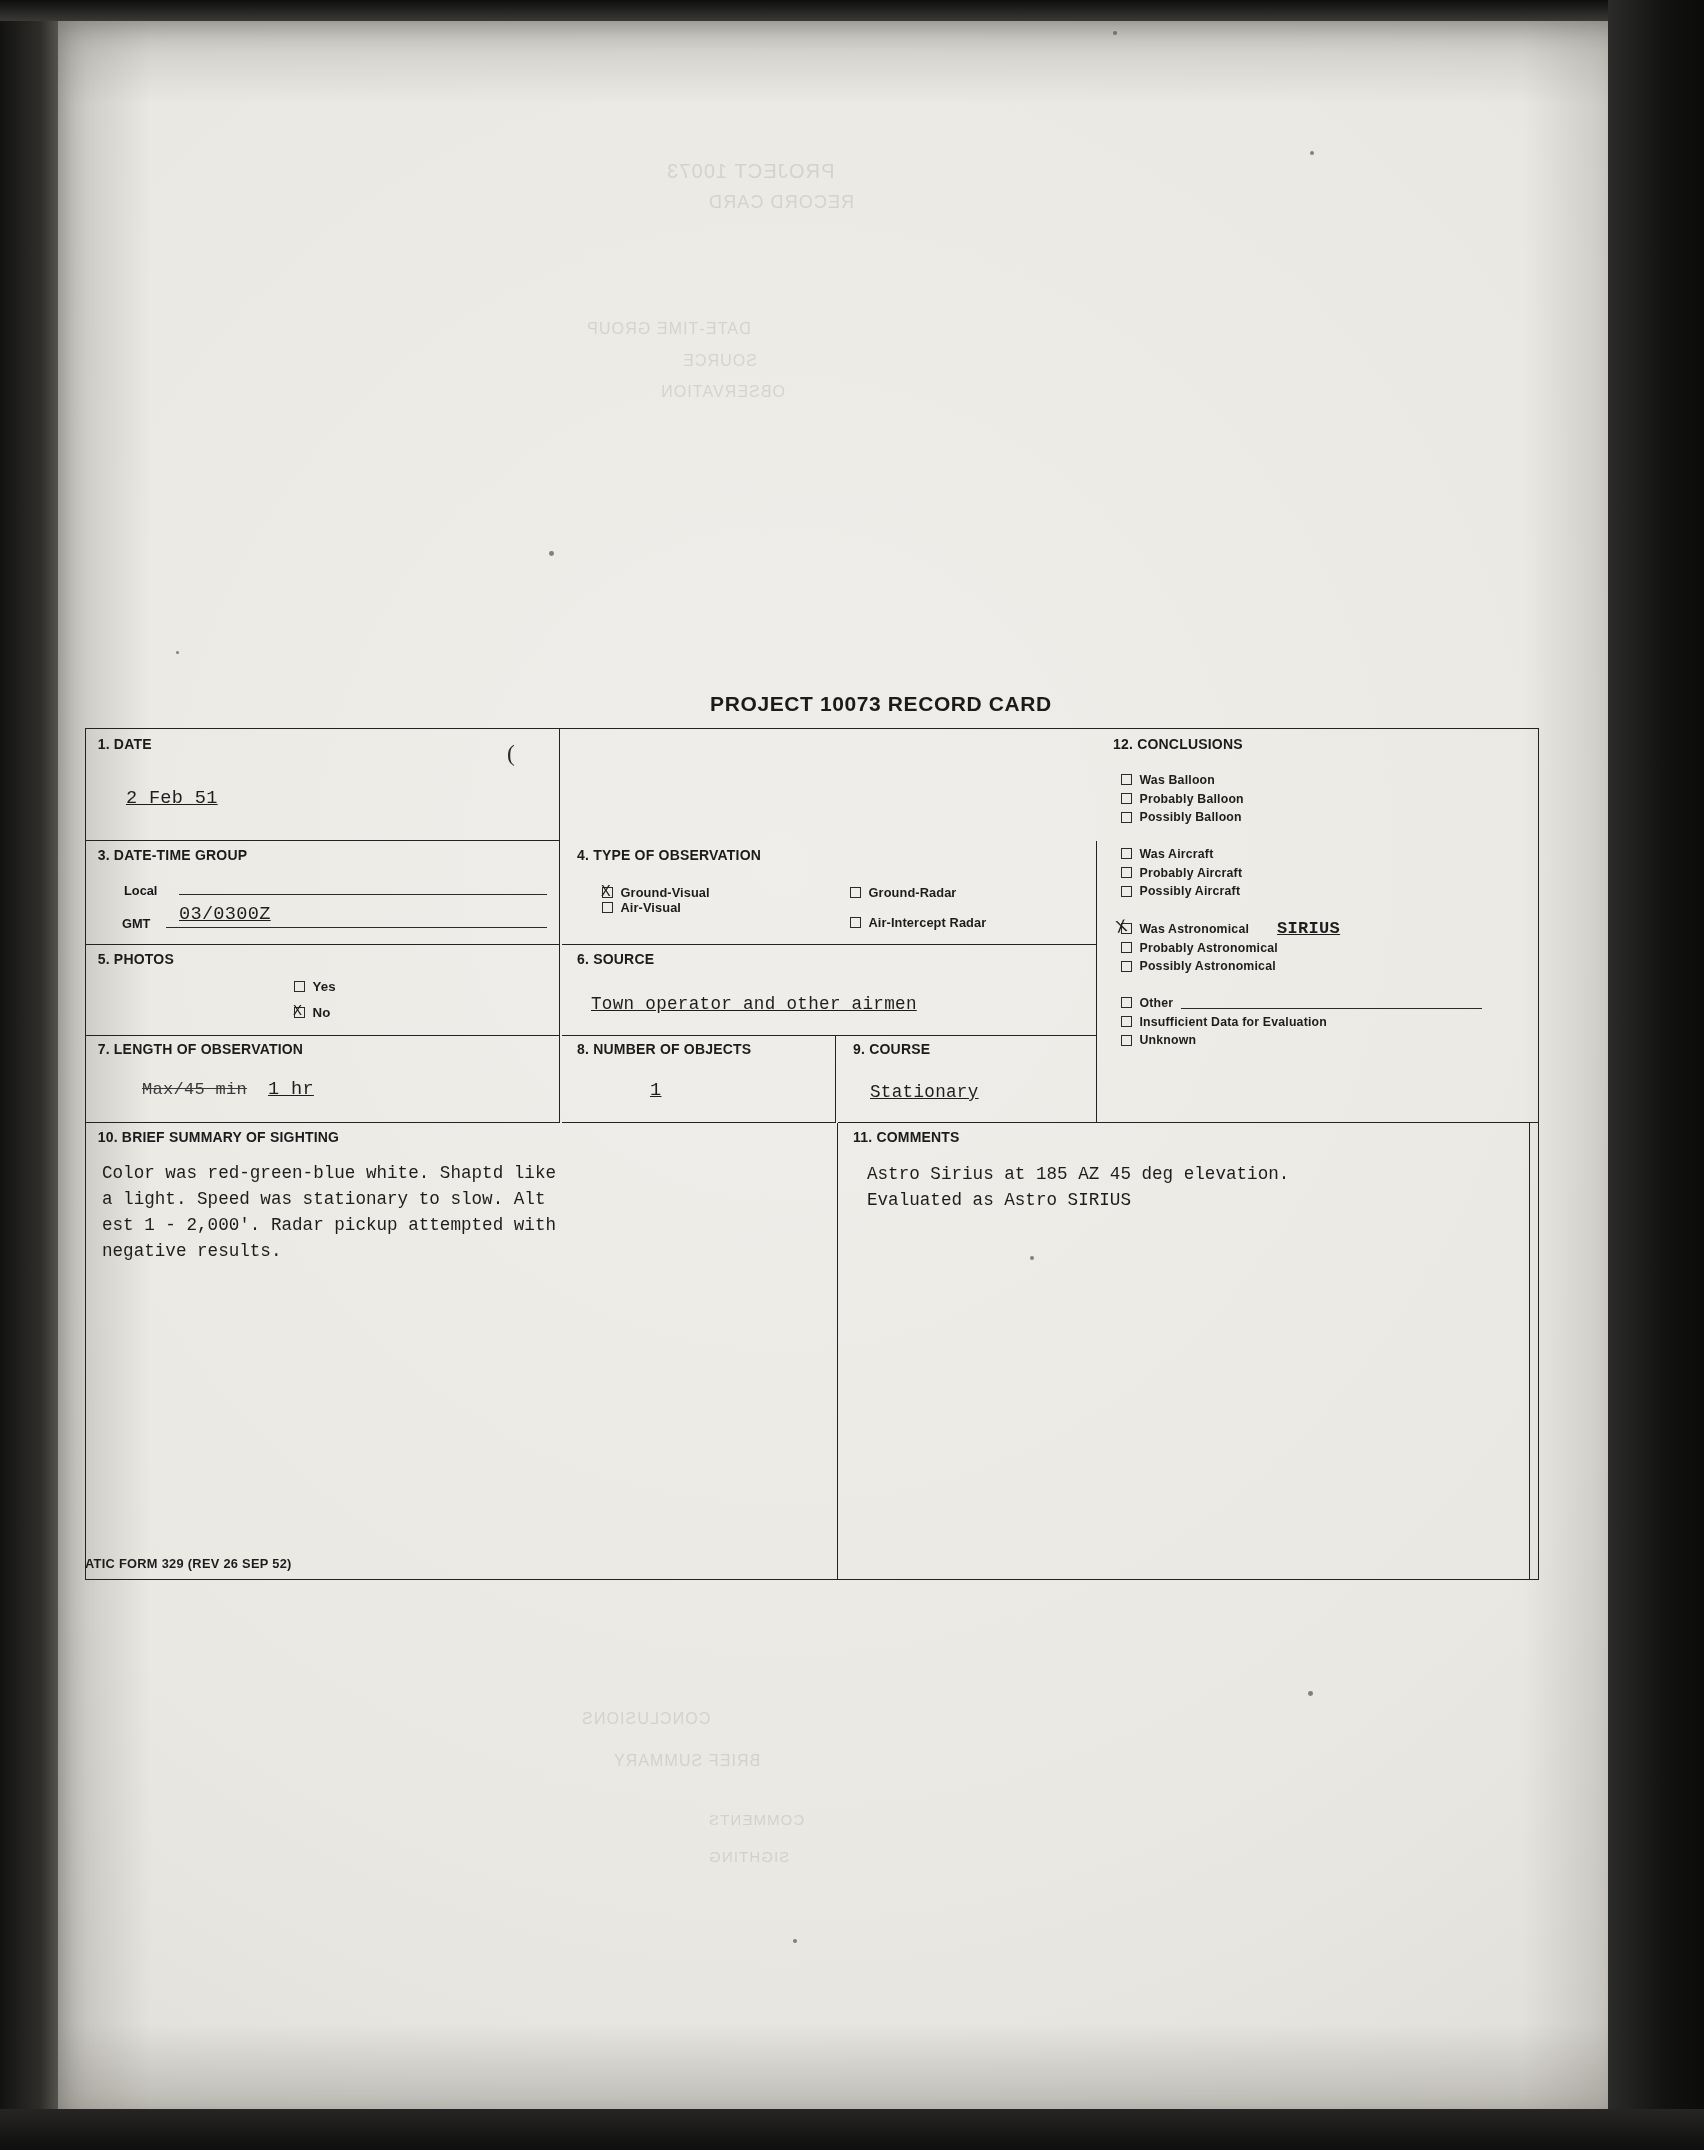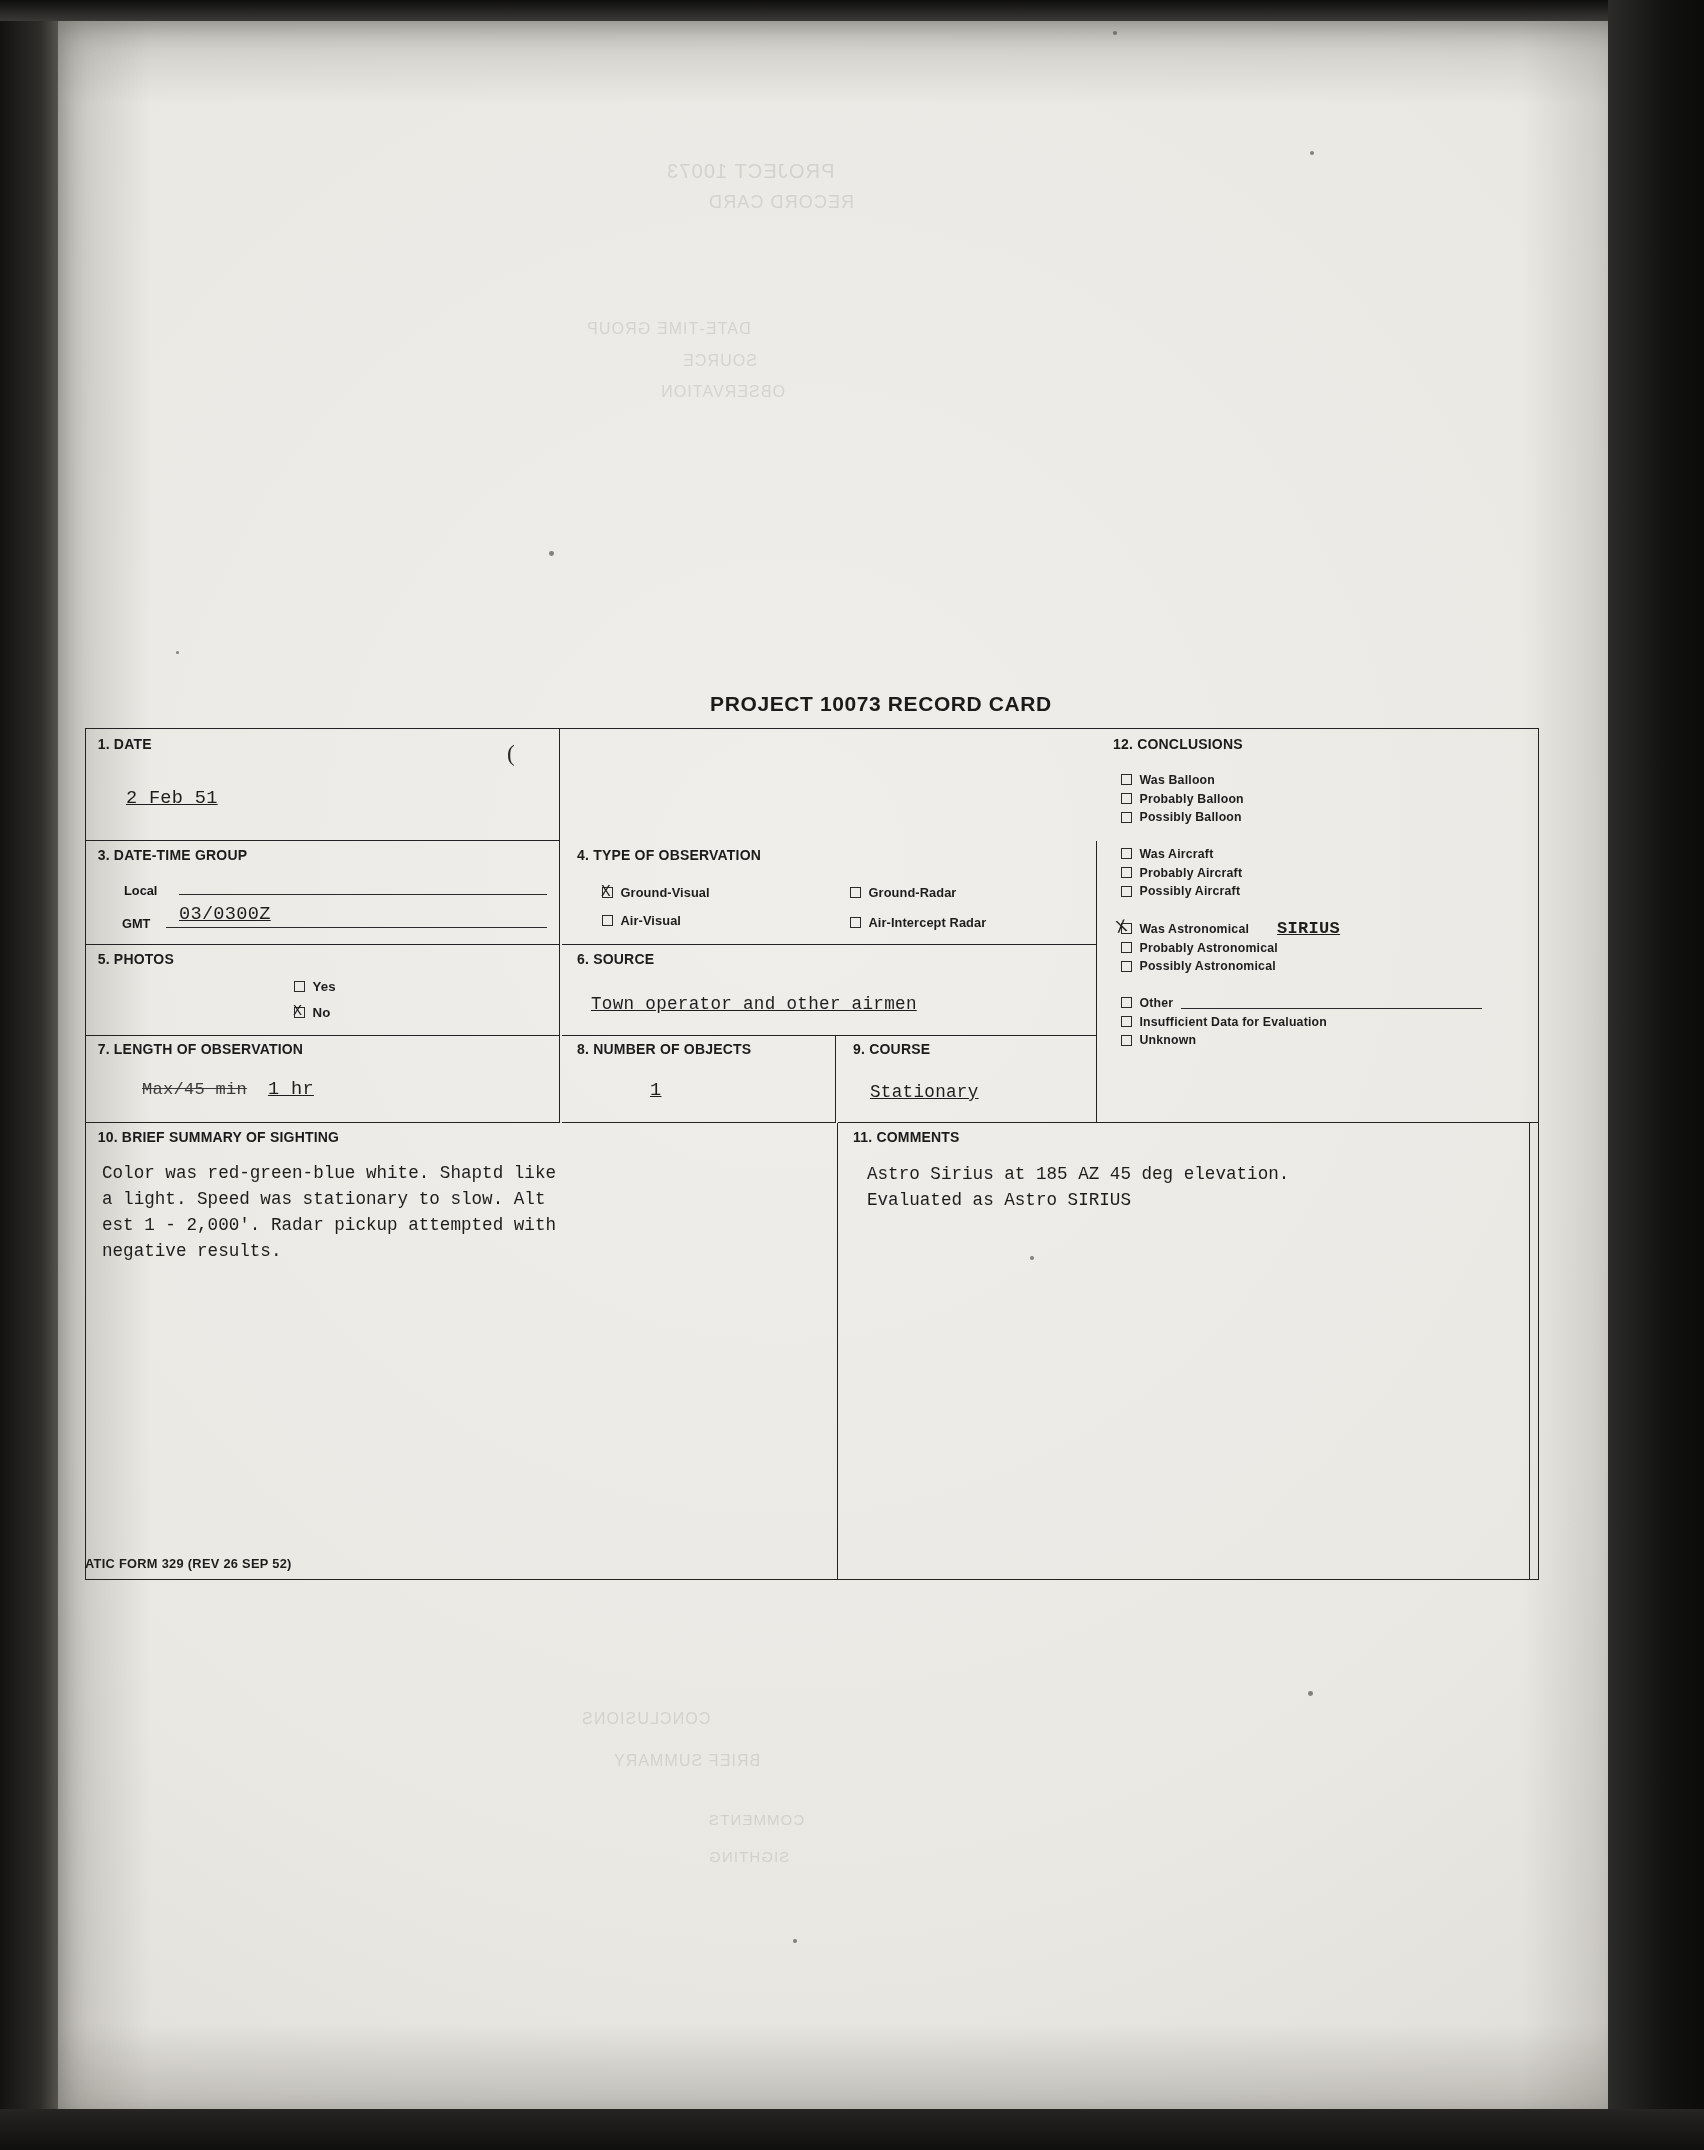--- a/index.html
+++ b/index.html
@@ -245,21 +245,21 @@
           <span class="chk"></span>
           <span>Ground-Visual</span>
         </div>
         <div style="position:absolute; left:39px; top:42px; font-family:'Liberation Mono',monospace; font-size:16px; color:#1f1f1f;">X</div>
 
         <div class="obs-row" style="position:absolute; left:288px; top:44px;">
           <span class="chk"></span>
           <span>Ground-Radar</span>
         </div>
 
-        <div class="obs-row" style="position:absolute; left:40px; top:72px;justify-content:center;">
+        <div class="obs-row" style="position:absolute; left:40px; top:59px;justify-content:center;">
           <span class="chk"></span>
           <span>Air-Visual</span>
         </div>
 
         <div class="obs-row" style="position:absolute; left:288px; top:74px;">
           <span class="chk"></span>
           <span>Air-Intercept Radar</span>
         </div>
       </div>
 

